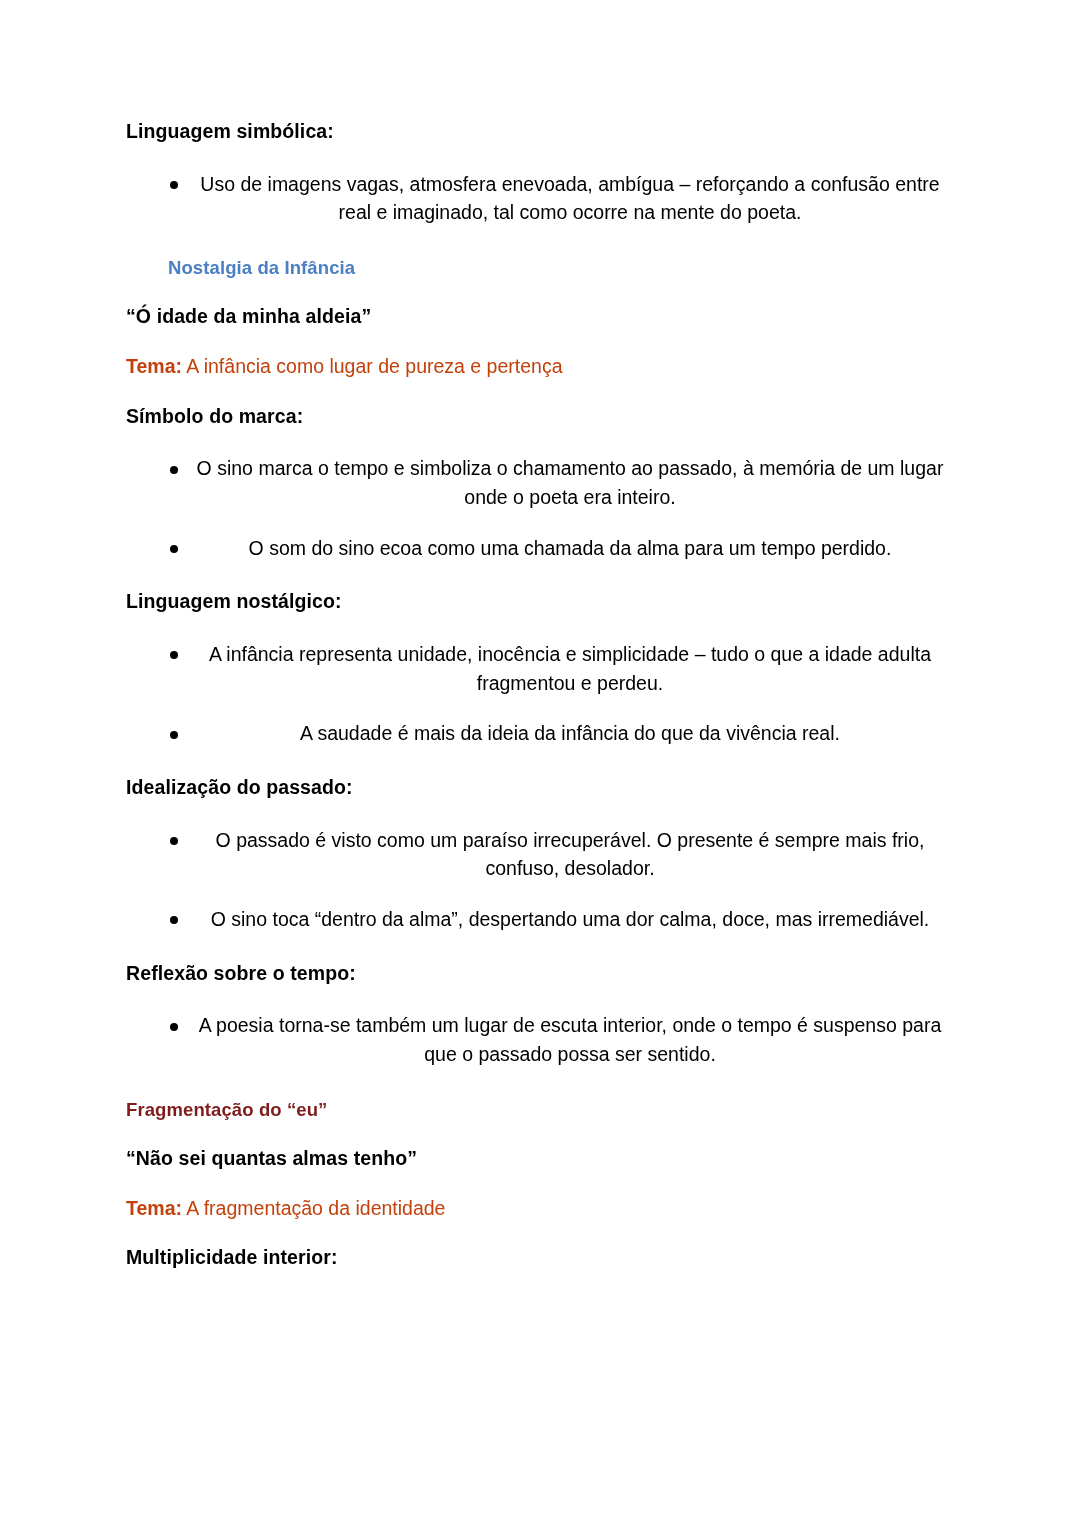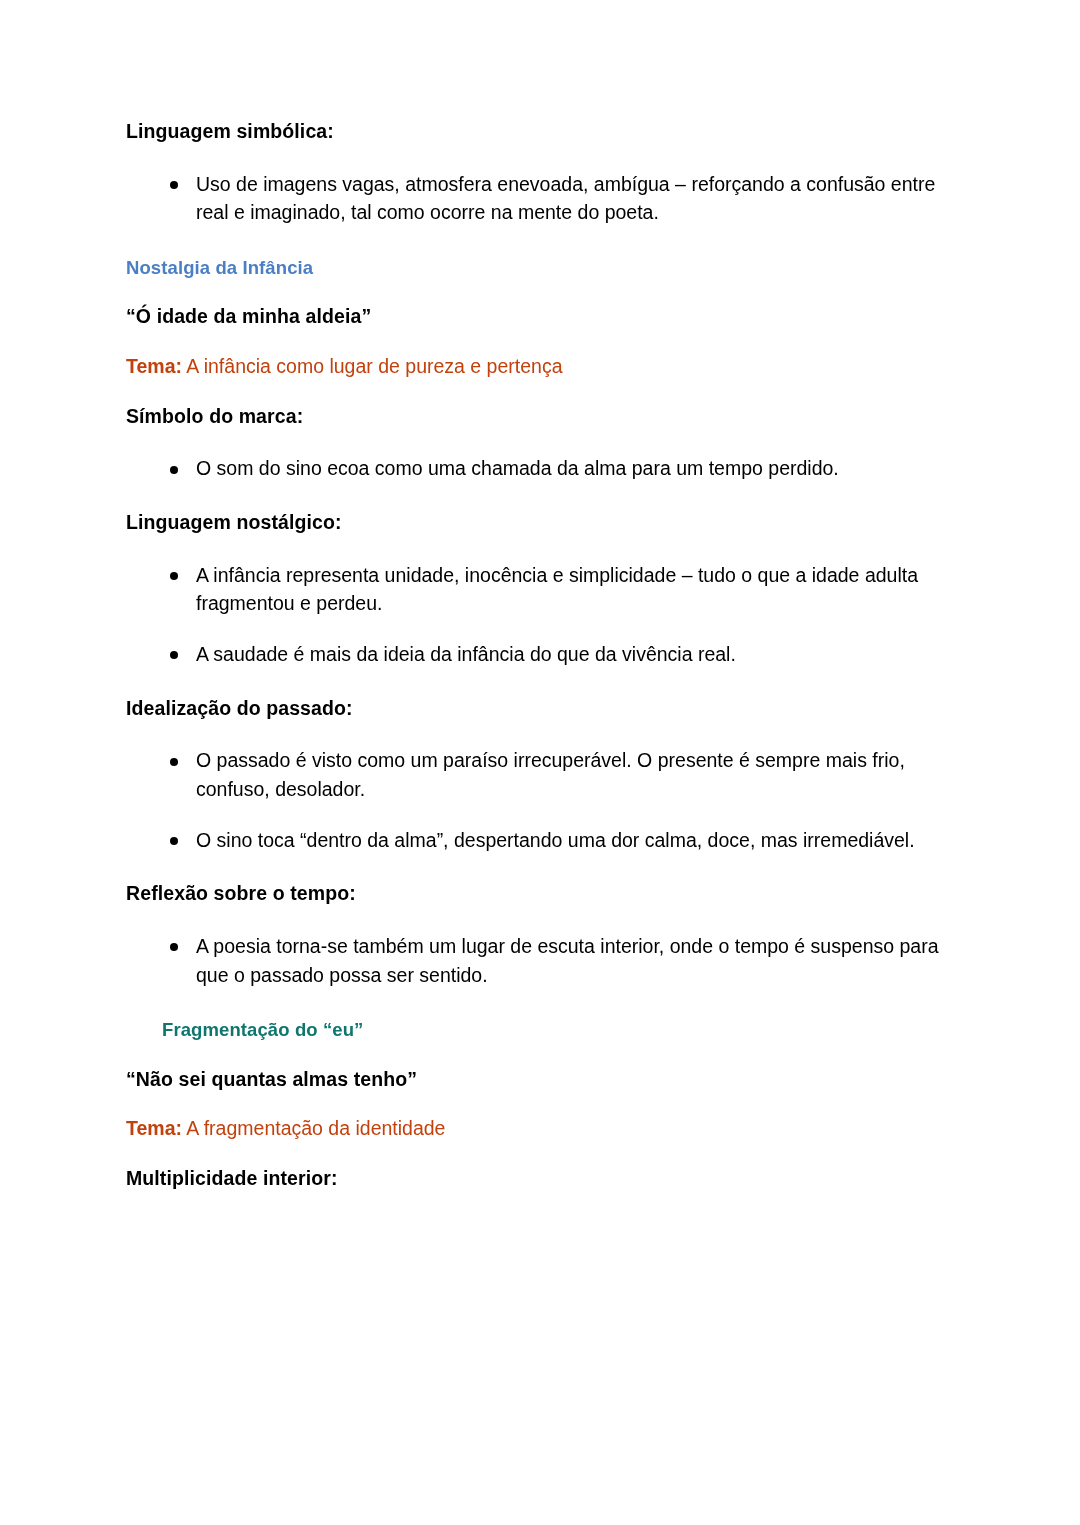--- a/index.html
+++ b/index.html
@@ -41,22 +41,22 @@
 
   
   .section-heading {
     font-size: 18.5px;
     font-weight: bold;
     line-height: 1.42;
     letter-spacing: 0.1px;
     margin: 0;
     color: #4a86c8;
   }
-  .section-heading.blue  { color: #4a7fc4; }
-  .section-heading.green { color: #0f766e; margin-left: 36px; }
+  .section-heading.blue  { color: #4a7fc4; margin-left: 42px; }
+  .section-heading.green { color: #7f1d1d; }
 
   
   .poem-title {
     font-size: 19.5px;
     font-weight: bold;
     line-height: 1.42;
     letter-spacing: 0.1px;
     margin: 0;
     color: #000000;
   }
@@ -77,20 +77,21 @@
     margin: 0;
     padding: 0;
   }
   ul.bullets > li {
     position: relative;
     padding-left: 70px;
     font-size: 19.5px;
     line-height: 1.47;
     color: #000000;
     margin: 0 0 22px 0;
+    text-align: center;
   }
   ul.bullets > li:last-child { margin-bottom: 0; }
 
   ul.bullets > li .dot {
     position: absolute;
     left: 44px;
     top: 0.58em;
     width: 8px;
     height: 8px;
     border-radius: 50%;
@@ -111,20 +112,21 @@
       <div style="height: 28px;"></div>
       <h2 class="section-heading blue">Nostalgia da Infância</h2>
       <div style="height: 22px;"></div>
       <p class="poem-title">“Ó idade da minha aldeia”</p>
       <div style="height: 22px;"></div>
       <p class="tema"><span class="label">Tema:</span><span> A infância como lugar de pureza e pertença</span></p>
       <div style="height: 22px;"></div>
       <p class="lead">Símbolo do marca:</p>
       <div style="height: 18px;"></div>
       <ul class="bullets">
+        <li><span class="dot"></span><span>O sino marca o tempo e simboliza o chamamento ao passado, à memória de um lugar onde o poeta era inteiro.</span></li>
         <li><span class="dot"></span><span>O som do sino ecoa como uma chamada da alma para um tempo perdido.</span></li>
       </ul>
       <div style="height: 26px;"></div>
       <p class="lead">Linguagem nostálgico:</p>
       <div style="height: 18px;"></div>
       <ul class="bullets">
         <li><span class="dot"></span><span>A infância representa unidade, inocência e simplicidade – tudo o que a idade adulta fragmentou e perdeu.</span></li>
         <li><span class="dot"></span><span>A saudade é mais da ideia da infância do que da vivência real.</span></li>
       </ul>
       <div style="height: 26px;"></div>

